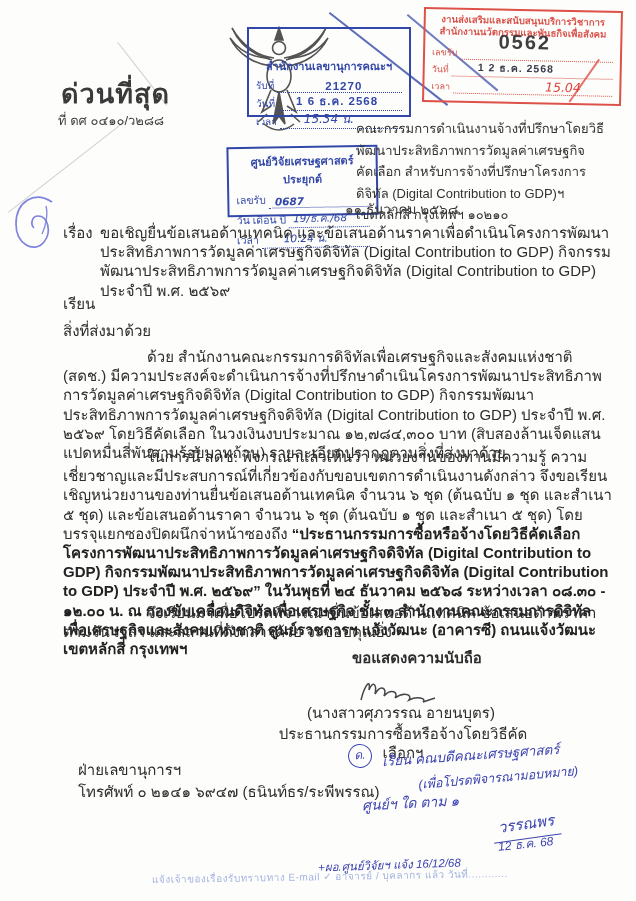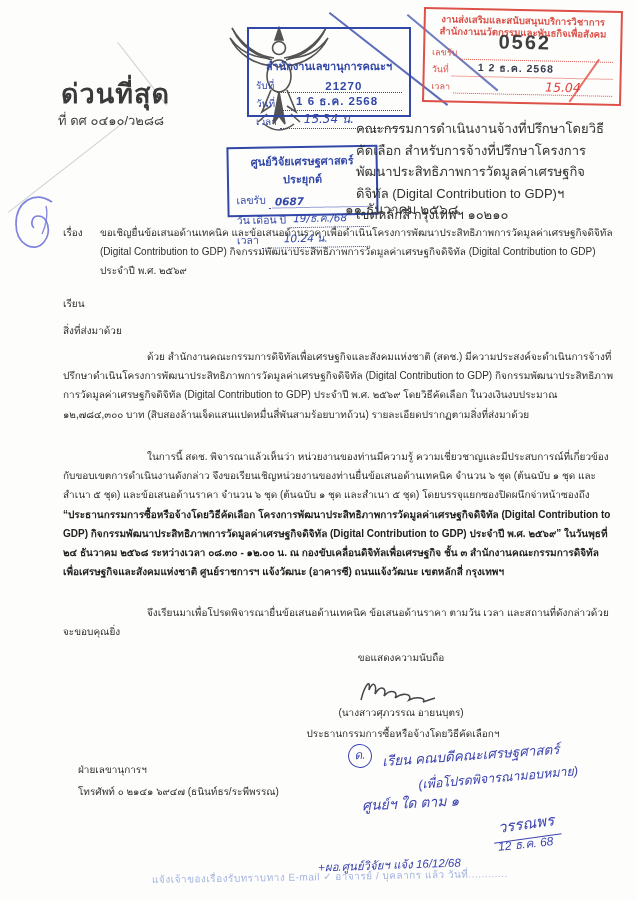--- a/index.html
+++ b/index.html
@@ -37,21 +37,21 @@
   #stamp-sec .dstamp{font-weight:bold;letter-spacing:1px;font-size:11.5px;}
   
   #stamp-red{left:423px;top:9px;width:199px;height:95px;font-size:9px;transform:rotate(1.2deg);}
   #stamp-red .t{font-size:9.6px;line-height:12px;font-weight:bold;}
   #stamp-red .bignum{font-size:20px;font-weight:bold;color:#3f3f3f;letter-spacing:2px;top:-16px;position:absolute;left:38px;}
   #stamp-red .dstamp{font-weight:bold;font-size:10.5px;letter-spacing:1px;}
   
   #stamp-cen{left:227px;top:146px;width:151px;height:70px;font-size:10.5px;transform:rotate(-1deg);}
   #stamp-cen .t{font-size:11px;}
   
-  .body-txt{font-size:10px;line-height:19.2px;color:#2d2d2d;}
+  .body-txt{font-size:15px;line-height:19.2px;color:#2d2d2d;}
   .lbl-row{display:flex;}
   .lbl{flex:0 0 auto;}
   .para{text-align:left;}
   .indent{text-indent:84px;}
   b.seg{font-weight:bold;color:#222;}
   
   .center-col{text-align:center;}
   
   .hw{color:#3c43b0;font-style:italic;white-space:nowrap;}
   
@@ -150,22 +150,22 @@
   <div class="srow">
     <span class="slabel">เวลา</span>
     <span class="sline">
         <span class="sval hand" style="left:22px">10.24 น.</span>
       </span>
   </div>
 </div>
 
 <div class="abs addr-block">
   <div>คณะกรรมการดำเนินงานจ้างที่ปรึกษาโดยวิธี</div>
+  <div>พัฒนาประสิทธิภาพการวัดมูลค่าเศรษฐกิจ</div>
   <div>คัดเลือก สำหรับการจ้างที่ปรึกษาโครงการ</div>
-  <div>พัฒนาประสิทธิภาพการวัดมูลค่าเศรษฐกิจ</div>
   <div>ดิจิทัล (Digital Contribution to GDP)ฯ</div>
   <div>เขตหลักสี่ กรุงเทพฯ ๑๐๒๑๐</div>
 </div>
 
 <div class="abs date-line">๑๑ ธันวาคม ๒๕๖๘</div>
 
 <svg class="abs" style="left:8px;top:192px;" width="62" height="76" viewBox="0 0 62 76">
   <path d="M44 10 C26 -2 8 10 8 32 C8 52 26 62 36 50 C44 40 40 24 30 24 C24 24 22 32 26 36" fill="none" stroke="#6b6fd8" stroke-width="1.7" opacity="0.85"></path>
   <path d="M38 14 C40 22 38 34 34 42" fill="none" stroke="#6b6fd8" stroke-width="1.4" opacity="0.8"></path>
 </svg>
@@ -182,21 +182,21 @@
 </div>
 
 <div class="abs body-txt para indent" style="left:63px;top:347px;width:551px;">ด้วย สำนักงานคณะกรรมการดิจิทัลเพื่อเศรษฐกิจและสังคมแห่งชาติ (สดช.) มีความประสงค์จะดำเนินการจ้างที่ปรึกษาดำเนินโครงการพัฒนาประสิทธิภาพการวัดมูลค่าเศรษฐกิจดิจิทัล (Digital Contribution to GDP) กิจกรรมพัฒนาประสิทธิภาพการวัดมูลค่าเศรษฐกิจดิจิทัล (Digital Contribution to GDP) ประจำปี พ.ศ. ๒๕๖๙ โดยวิธีคัดเลือก ในวงเงินงบประมาณ ๑๒,๗๘๔,๓๐๐ บาท (สิบสองล้านเจ็ดแสนแปดหมื่นสี่พันสามร้อยบาทถ้วน) รายละเอียดปรากฏตามสิ่งที่ส่งมาด้วย</div>
 
 <div class="abs body-txt para indent" style="left:63px;top:447px;width:551px;">
   <span>ในการนี้ สดช. พิจารณาแล้วเห็นว่า หน่วยงานของท่านมีความรู้ ความเชี่ยวชาญและมีประสบการณ์ที่เกี่ยวข้องกับขอบเขตการดำเนินงานดังกล่าว จึงขอเรียนเชิญหน่วยงานของท่านยื่นข้อเสนอด้านเทคนิค จำนวน ๖ ชุด (ต้นฉบับ ๑ ชุด และสำเนา ๕ ชุด) และข้อเสนอด้านราคา จำนวน ๖ ชุด (ต้นฉบับ ๑ ชุด และสำเนา ๕ ชุด) โดยบรรจุแยกซองปิดผนึกจ่าหน้าซองถึง </span><b class="seg">“ประธานกรรมการซื้อหรือจ้างโดยวิธีคัดเลือก โครงการพัฒนาประสิทธิภาพการวัดมูลค่าเศรษฐกิจดิจิทัล (Digital Contribution to GDP) กิจกรรมพัฒนาประสิทธิภาพการวัดมูลค่าเศรษฐกิจดิจิทัล (Digital Contribution to GDP) ประจำปี พ.ศ. ๒๕๖๙” ในวันพุธที่ ๒๔ ธันวาคม ๒๕๖๘ ระหว่างเวลา ๐๘.๓๐ - ๑๒.๐๐ น. ณ กองขับเคลื่อนดิจิทัลเพื่อเศรษฐกิจ ชั้น ๓ สำนักงานคณะกรรมการดิจิทัลเพื่อเศรษฐกิจและสังคมแห่งชาติ ศูนย์ราชการฯ แจ้งวัฒนะ (อาคารซี) ถนนแจ้งวัฒนะ เขตหลักสี่ กรุงเทพฯ</b>
 </div>
 
 <div class="abs body-txt para indent" style="left:63px;top:603px;width:551px;">จึงเรียนมาเพื่อโปรดพิจารณายื่นข้อเสนอด้านเทคนิค ข้อเสนอด้านราคา ตามวัน เวลา และสถานที่ดังกล่าวด้วย จะขอบคุณยิ่ง</div>
 
-<div class="abs body-txt center-col" style="left:270px;top:648px;width:262px;">ขอแสดงความนับถือ</div>
+<div class="abs body-txt center-col" style="left:286px;top:648px;width:262px;font-weight:bold;">ขอแสดงความนับถือ</div>
 
 <svg class="abs" style="left:357px;top:676px;" width="90" height="30" viewBox="0 0 90 30">
   <path d="M4 24 C8 8 14 2 12 14 C16 4 20 8 18 18 C24 8 30 12 27 20 C34 12 42 16 38 22 C46 16 56 18 52 24 C60 20 70 22 66 26 L78 22" fill="none" stroke="#24242a" stroke-width="1.5" opacity="0.85"></path>
 </svg>
 
 <div class="abs body-txt center-col" style="left:270px;top:703px;width:262px;">(นางสาวศุภวรรณ  อายนบุตร)</div>
 <div class="abs body-txt center-col" style="left:272px;top:724px;width:262px;">ประธานกรรมการซื้อหรือจ้างโดยวิธีคัดเลือกฯ</div>
 
 <div class="abs body-txt" style="left:78px;top:760px;">ฝ่ายเลขานุการฯ</div>
 <div class="abs body-txt" style="left:78px;top:782px;">โทรศัพท์ ๐ ๒๑๔๑ ๖๙๔๗ (ธนินท์ธร/ระพีพรรณ)</div>

